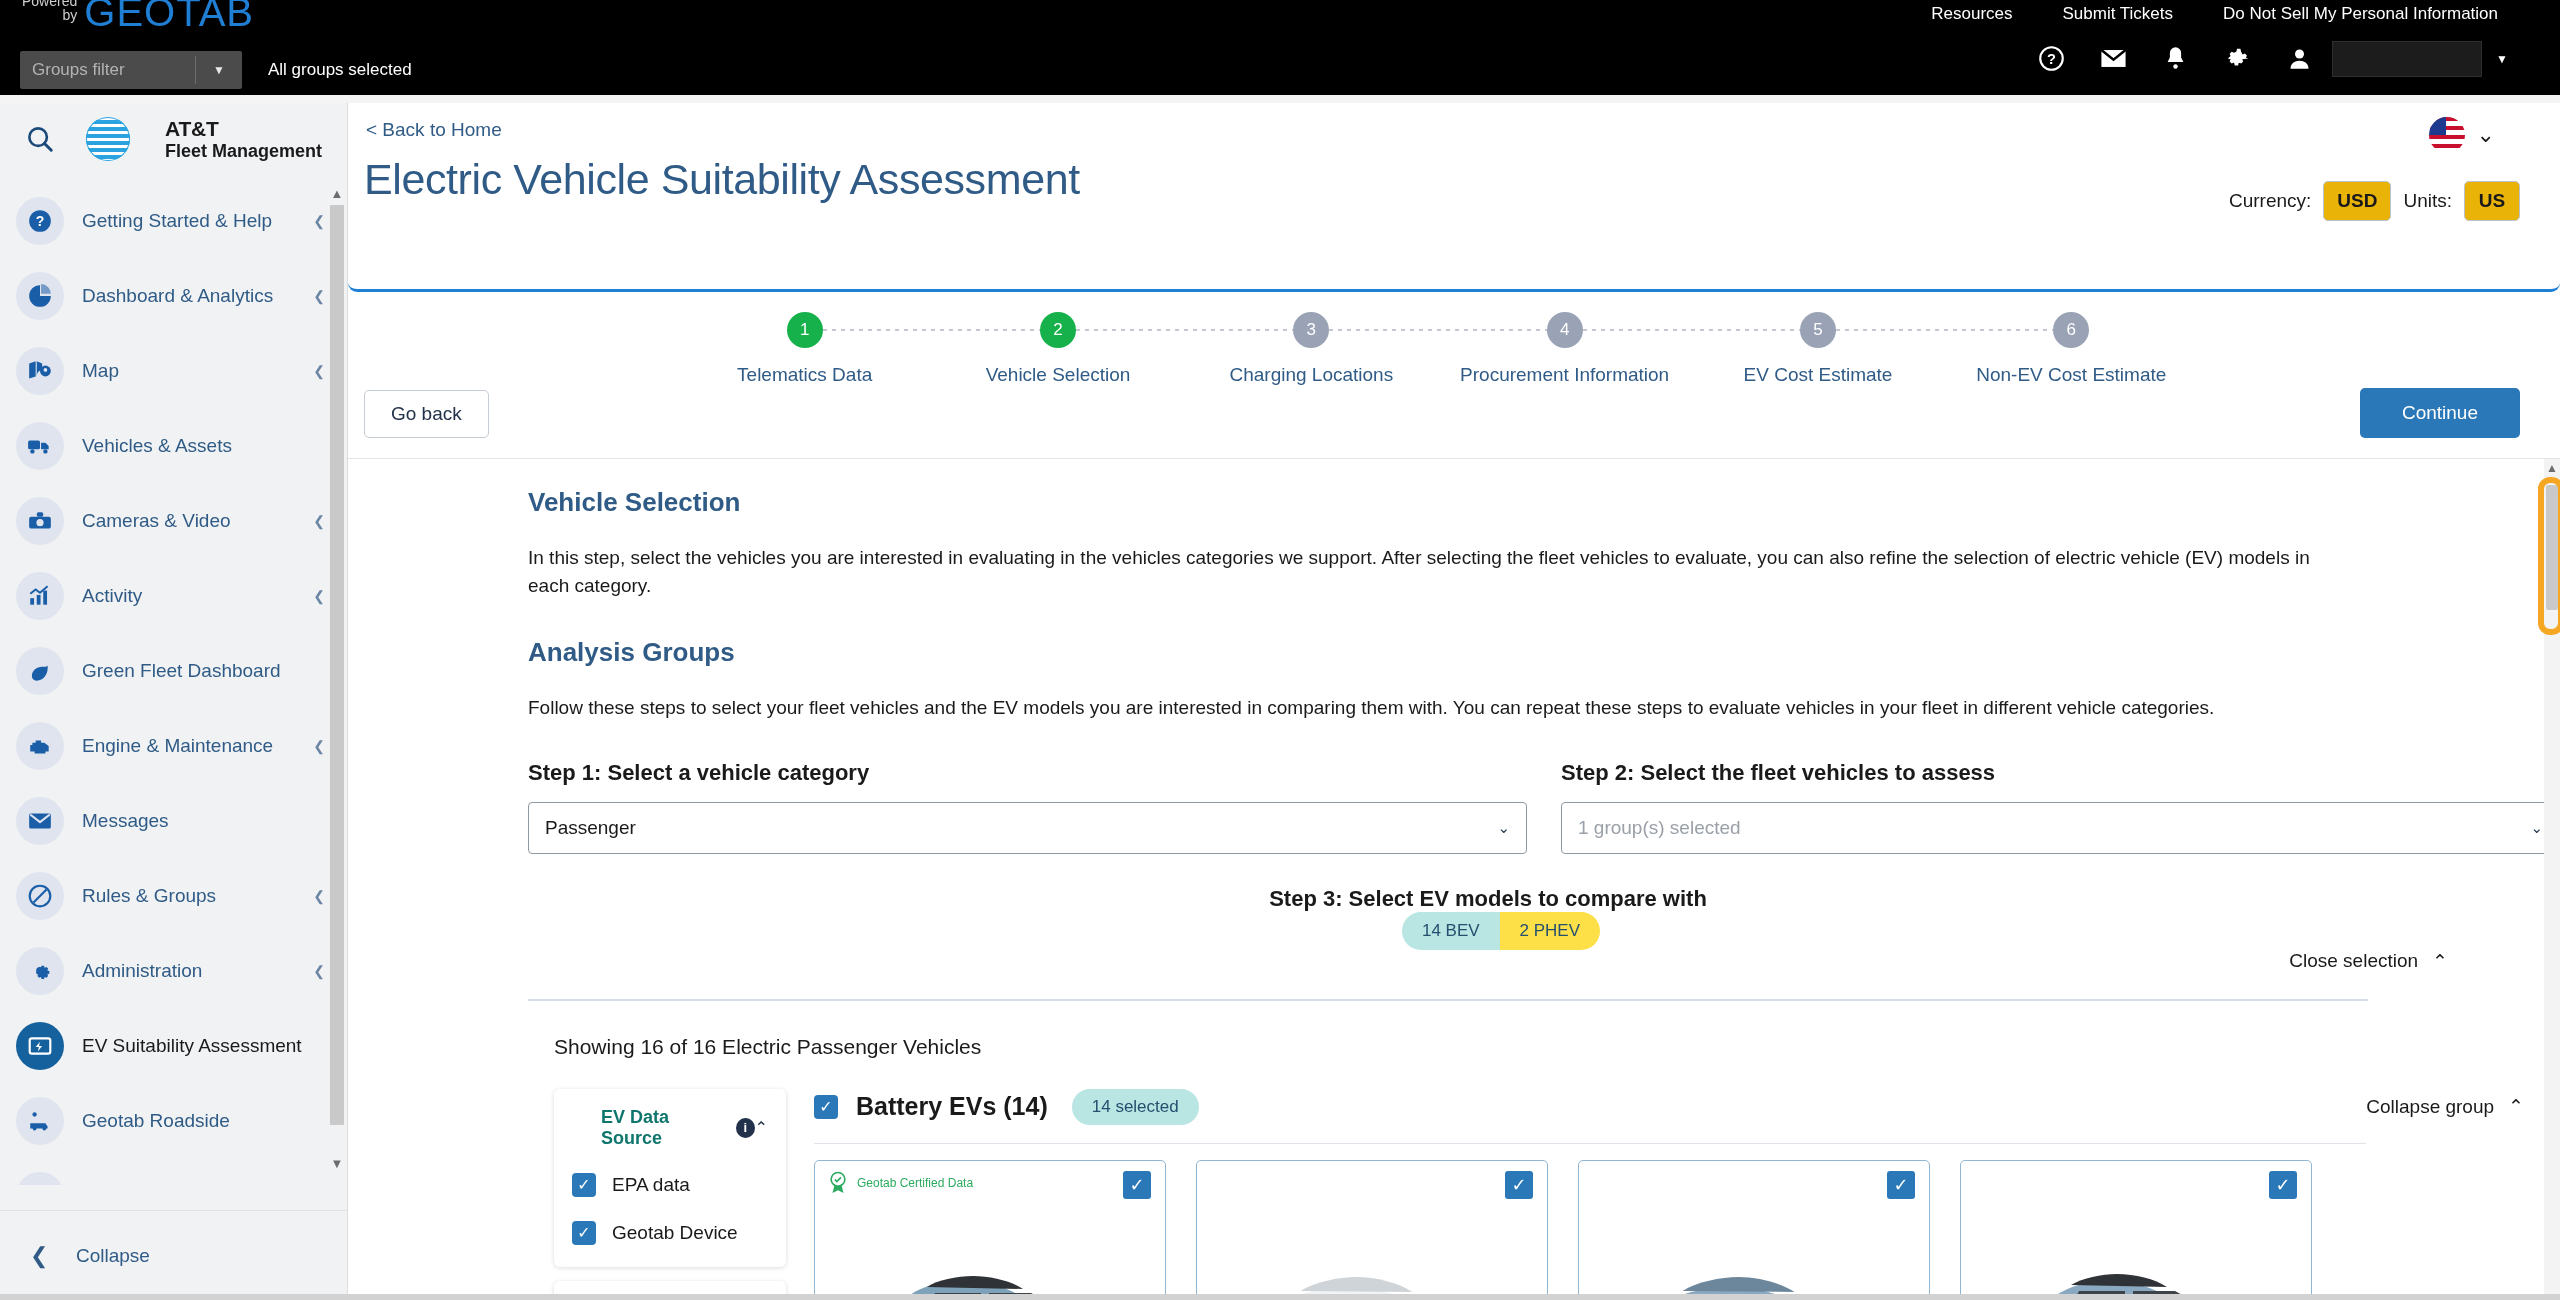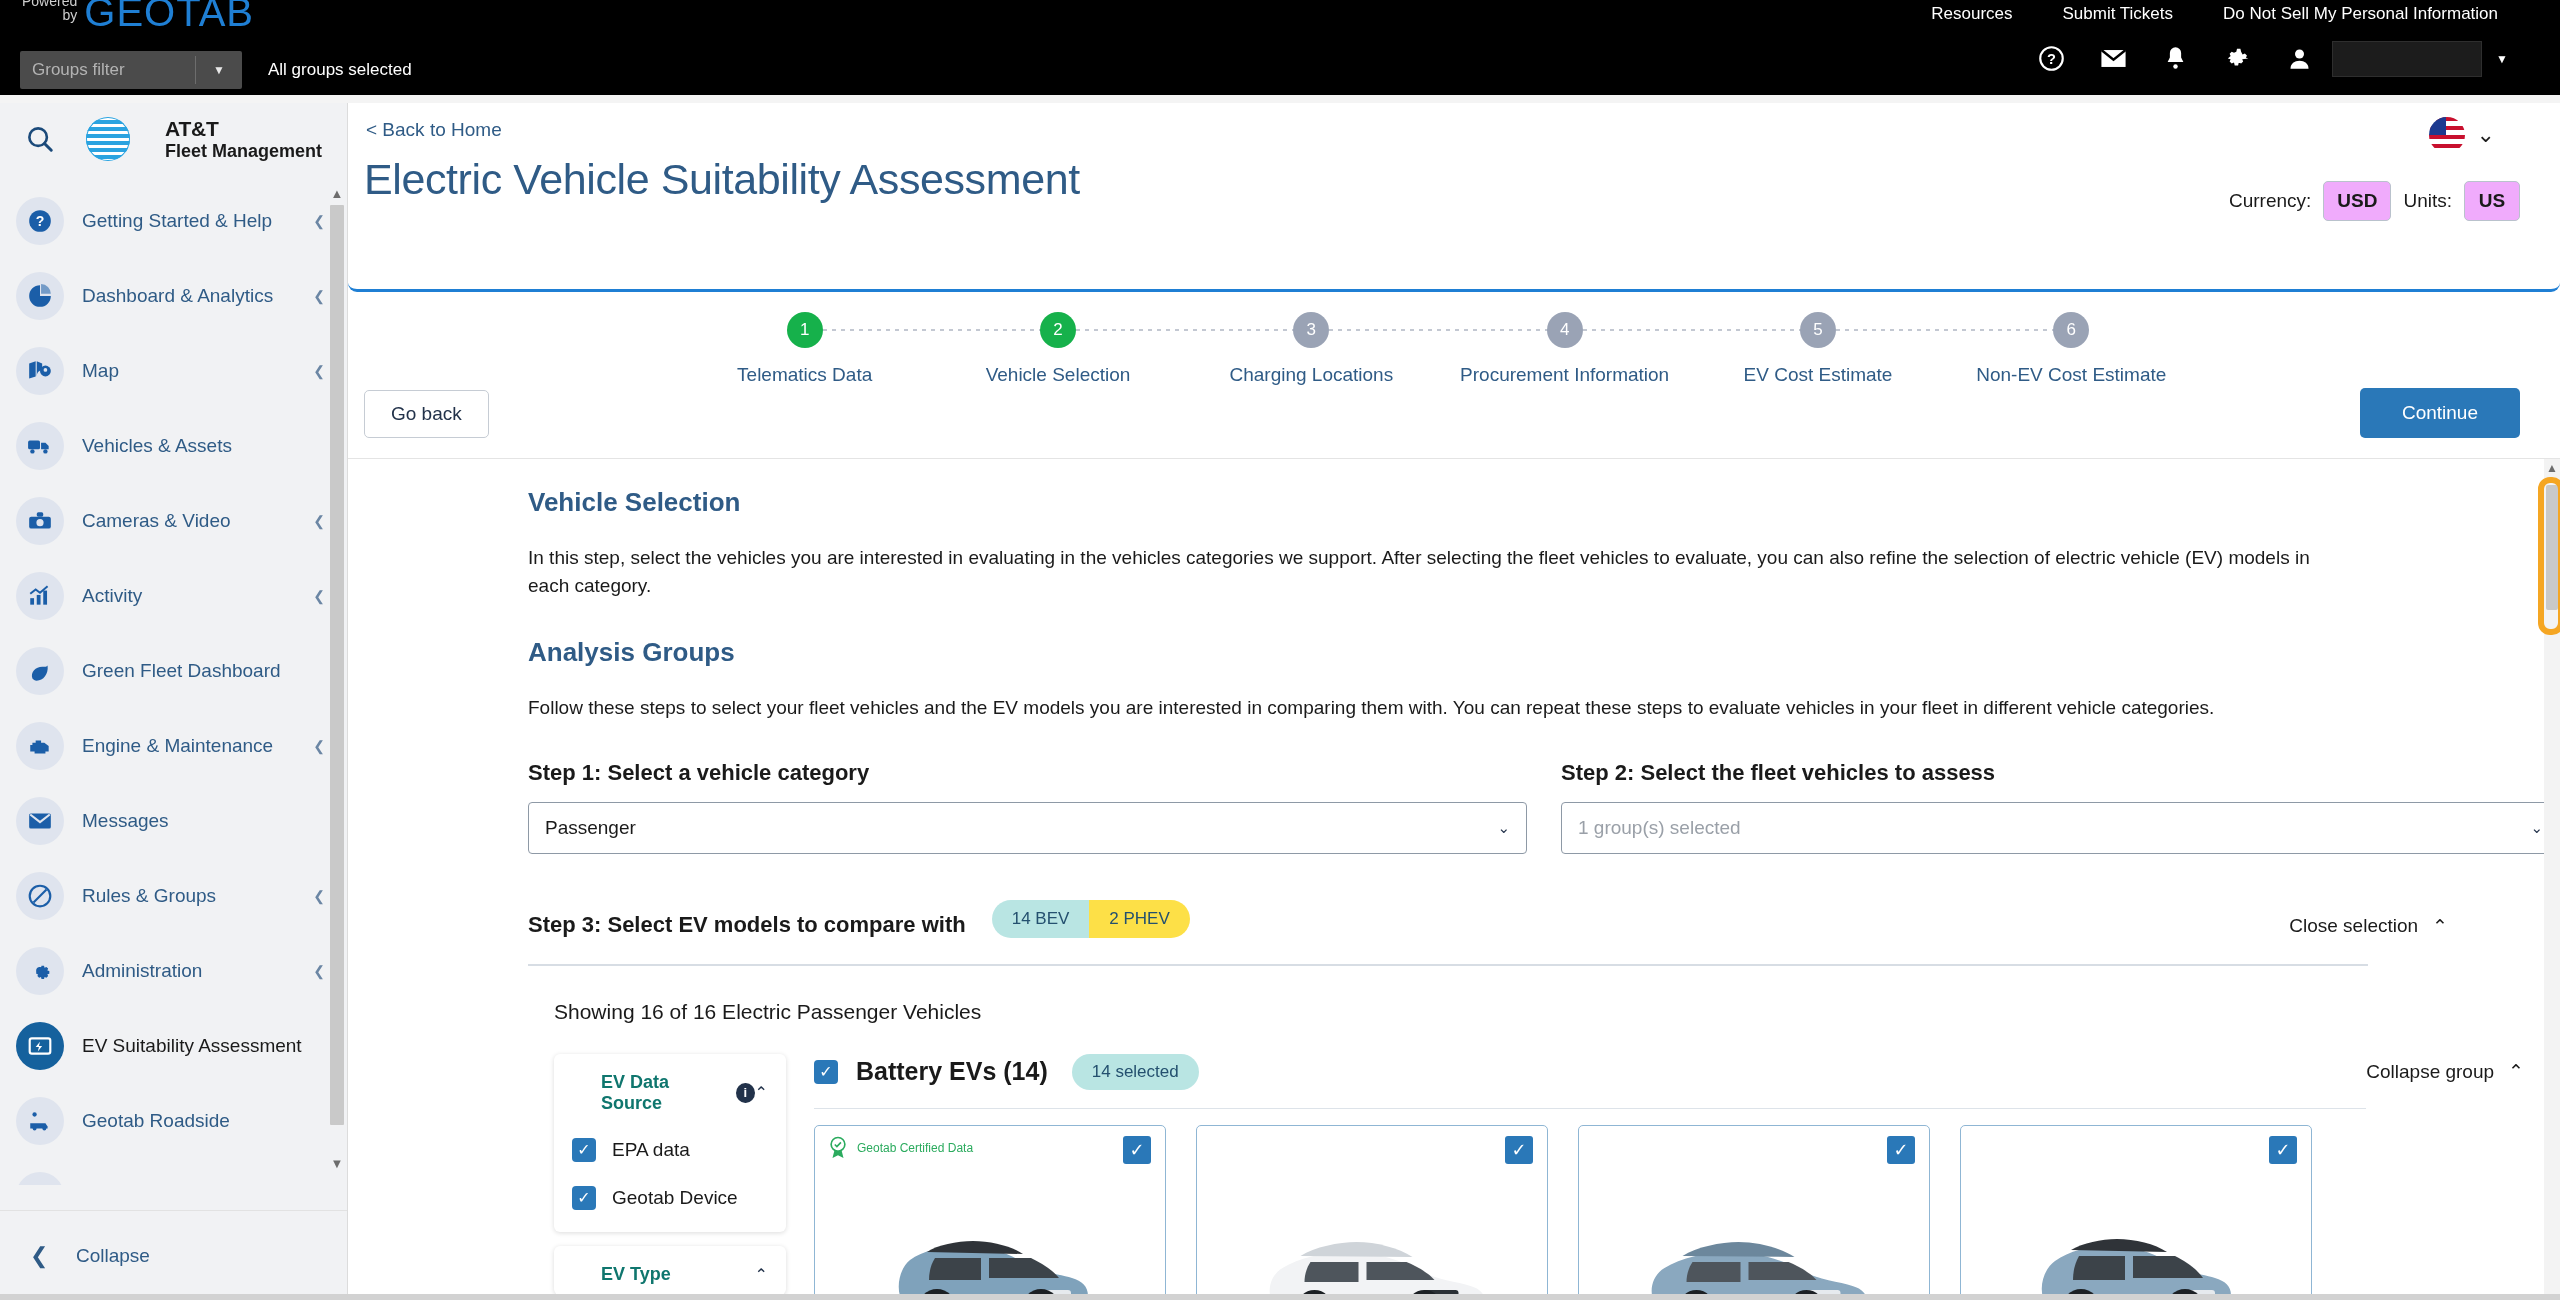--- a/index.html
+++ b/index.html
@@ -144,21 +144,21 @@
     background:repeating-linear-gradient(to bottom,#c8102e 0 4.5px,#ffffff 4.5px 9px);
   }
   .flag .canton { position:absolute; left:0; top:0; width:17px; height:18px; background:#1d3a8f; }
   .flag-chev { font-size:22px; color:#1a1a1a; }
   .cur-units {
     position:absolute; right:40px; top:78px; display:flex; align-items:center; gap:12px;
   }
   .cur-units .lbl { font-size:19px; color:#1a1a1a; }
   .cu-box {
     border:1px solid #b9c2cc; border-radius:5px; padding:8px 13px; font-size:19px;
-    font-weight:bold; color:#1a1a1a; background:#f0abfc; min-width:56px; text-align:center;
+    font-weight:bold; color:#1a1a1a; background:#eab308; min-width:56px; text-align:center;
   }
 
   
   .stepper-band { position:relative; height:98px; background:#fff; }
   .stepper { position:absolute; left:330px; top:20px; width:1520px; display:flex; }
   .step { flex:1; position:relative; display:flex; flex-direction:column; align-items:center; }
   .step .bub {
     width:36px; height:36px; border-radius:50%; color:#fff; font-size:17px;
     display:flex; align-items:center; justify-content:center; background:#9aa3b5;
     position:relative; z-index:2;
@@ -199,21 +199,21 @@
   .step-col .slabel { font-size:22px; color:#1a1a1a; font-weight:bold; margin-bottom:16px; }
   .select-box {
     height:52px; border:1px solid #8e99a6; border-radius:4px; background:#fff;
     display:flex; align-items:center; padding:0 16px; position:relative;
   }
   .select-box .val { font-size:19px; color:#1a1a1a; }
   .select-box .ph { font-size:19px; color:#9aa0a8; }
   .select-box .sc { position:absolute; right:16px; font-size:15px; color:#22324a; }
 
   .step3-row {
-    display:flex; align-items:flex-end; margin-top:46px; width:1920px;
+    display:flex; align-items:center; margin-top:32px; width:1920px;flex-direction:column;
   }
   .step3-label { font-size:22px; color:#1a1a1a; font-weight:bold; }
   .pills { display:flex; margin-left:26px; border-radius:20px; overflow:hidden; }
   .pill { padding:9px 20px; font-size:17px; color:#24506f; }
   .pill.bev { background:#b9e5e3; }
   .pill.phev { background:#fde047; }
   .close-sel { margin-left:auto; display:flex; align-items:center; gap:14px; font-size:19px; color:#1a1a1a; cursor:pointer; }
   .hrule { width:1840px; height:2px; background:#d7dde4; margin-top:26px; }
 
   .showing { font-size:21px; color:#1a1a1a; margin:34px 0 0 26px; }

